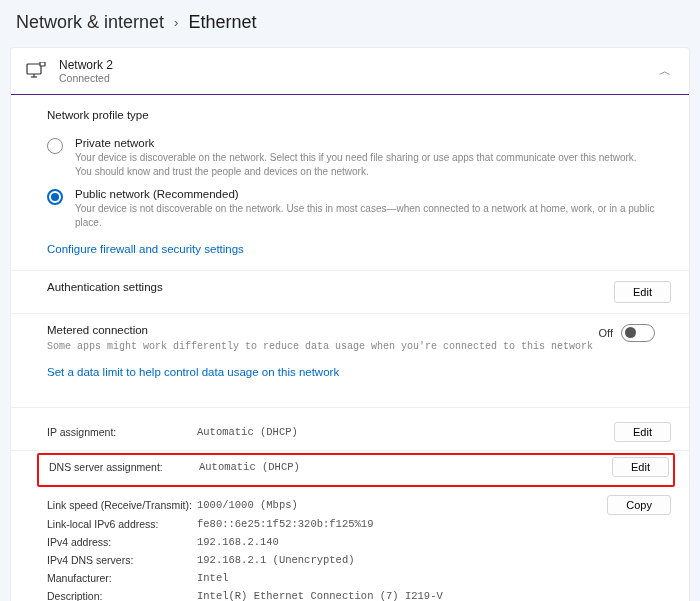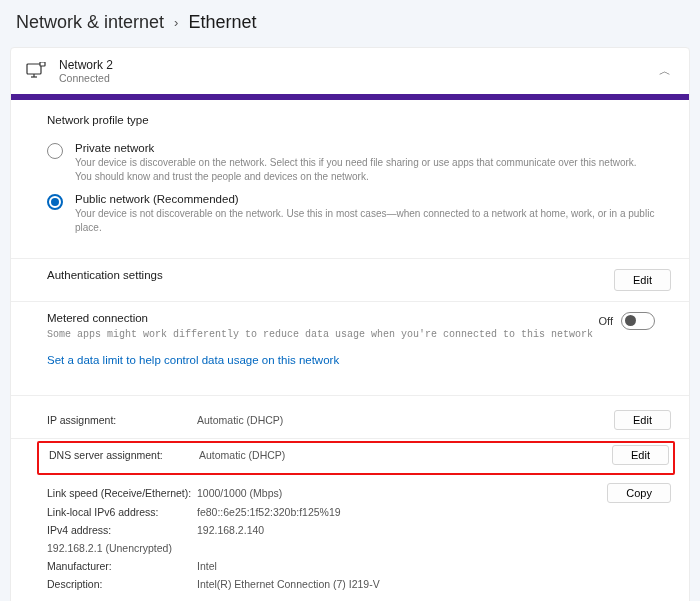--- a/index.html
+++ b/index.html
@@ -25,21 +25,21 @@
   .breadcrumb .current { font-size: 18px; font-weight: 400; color: #1a1a1a; }
   .panel {
     background: #fff;
     border: 1px solid #ececec;
     border-radius: 4px;
   }
   .net-header {
     display: flex;
     align-items: center;
     padding: 10px 18px 10px 14px;
-    border-bottom: 6px solid #4c1d95;
+    border-bottom: 1px solid #4c1d95;
     justify-content: space-between;
   }
   .net-header .icon {
     width: 22px; height: 22px; margin-right: 12px;
     display: flex; align-items: center; justify-content: center;
   }
   .net-header .title { font-weight: 500; font-size: 12px; }
   .net-header .sub { font-size: 10.5px; color: #777; }
   .net-header .expchev { margin-left: auto; color: #555; font-size: 12px; }
   .section {
@@ -84,21 +84,21 @@
     content: ""; position: absolute; top: 2px; left: 3px;
     width: 11px; height: 11px; background: #555; border-radius: 50%;
   }
   .kv-block { padding: 6px 18px 6px 36px; }
   .kv-block.highlight {
     border: 2px solid #e11; border-radius: 2px;
     margin: 2px 14px 2px 26px; padding: 0 4px 6px 10px;
   }
   .kv-row { display: flex; align-items: center; min-height: 24px; }
   .kv-row .k { width: 150px; font-size: 10.5px; color: #333; }
-  .kv-row .v { font-size: 10.5px; color: #555; flex: 1; }
+  .kv-row .v { font-size: 10.5px; color: #555; flex: 1; font-family: Liberation Mono, monospace; }
   .kv-row .btn {
     border: 1px solid #d6d6d6; background: #fdfdfd; border-radius: 3px;
     font-size: 11px; padding: 3px 18px; cursor: pointer;
   }
   .details-block { padding: 6px 18px 14px 36px; }
   .details-block .kv-row { min-height: 18px; }
   .details-block .k { width: 150px; font-size: 10.5px; }
   .details-block .v { font-size: 10.5px; color: #555; }
 </style>
 </head>
@@ -140,20 +140,21 @@
     </div>
 
     <div class="radio-row">
       <span class="radio checked"></span>
       <div class="radio-text">
         <div class="label">Public network (Recommended)</div>
         <div class="desc">Your device is not discoverable on the network. Use this in most cases—when connected to a network at home, work, or in a public place.</div>
       </div>
     </div>
 
+    <span class="link">Configure firewall and security settings</span>
   </div>
 
   <div class="row-line">
     <div class="rleft">
       <div class="rlabel">Authentication settings</div>
     </div>
     <button class="btn">Edit</button>
   </div>
 
   <div class="section" style="padding-top:10px;padding-bottom:28px;">
@@ -182,33 +183,34 @@
     <div class="kv-row">
       <span class="k">DNS server assignment:</span>
       <span class="v">Automatic (DHCP)</span>
       <button class="btn">Edit</button>
     </div>
   </div>
 
   <div class="details-block" id="details-block">
 
   <div class="kv-row">
-        <span class="k">Link speed (Receive/Ethernet):</span>
+        <span class="k">Link speed (Receive/Transmit):</span>
         <span class="v">1000/1000 (Mbps)</span>
         <button class="btn">Copy</button>
       </div>
       <div class="kv-row">
         <span class="k">Link-local IPv6 address:</span>
         <span class="v">fe80::6e25:1f52:320b:f125%19</span>
       </div>
       <div class="kv-row">
         <span class="k">IPv4 address:</span>
         <span class="v">192.168.2.140</span>
       </div>
       <div class="kv-row">
+        <span class="k">IPv4 DNS servers:</span>
         <span class="v">192.168.2.1 (Unencrypted)</span>
       </div>
       <div class="kv-row">
         <span class="k">Manufacturer:</span>
         <span class="v">Intel</span>
       </div>
       <div class="kv-row">
         <span class="k">Description:</span>
         <span class="v">Intel(R) Ethernet Connection (7) I219-V</span>
       </div>

